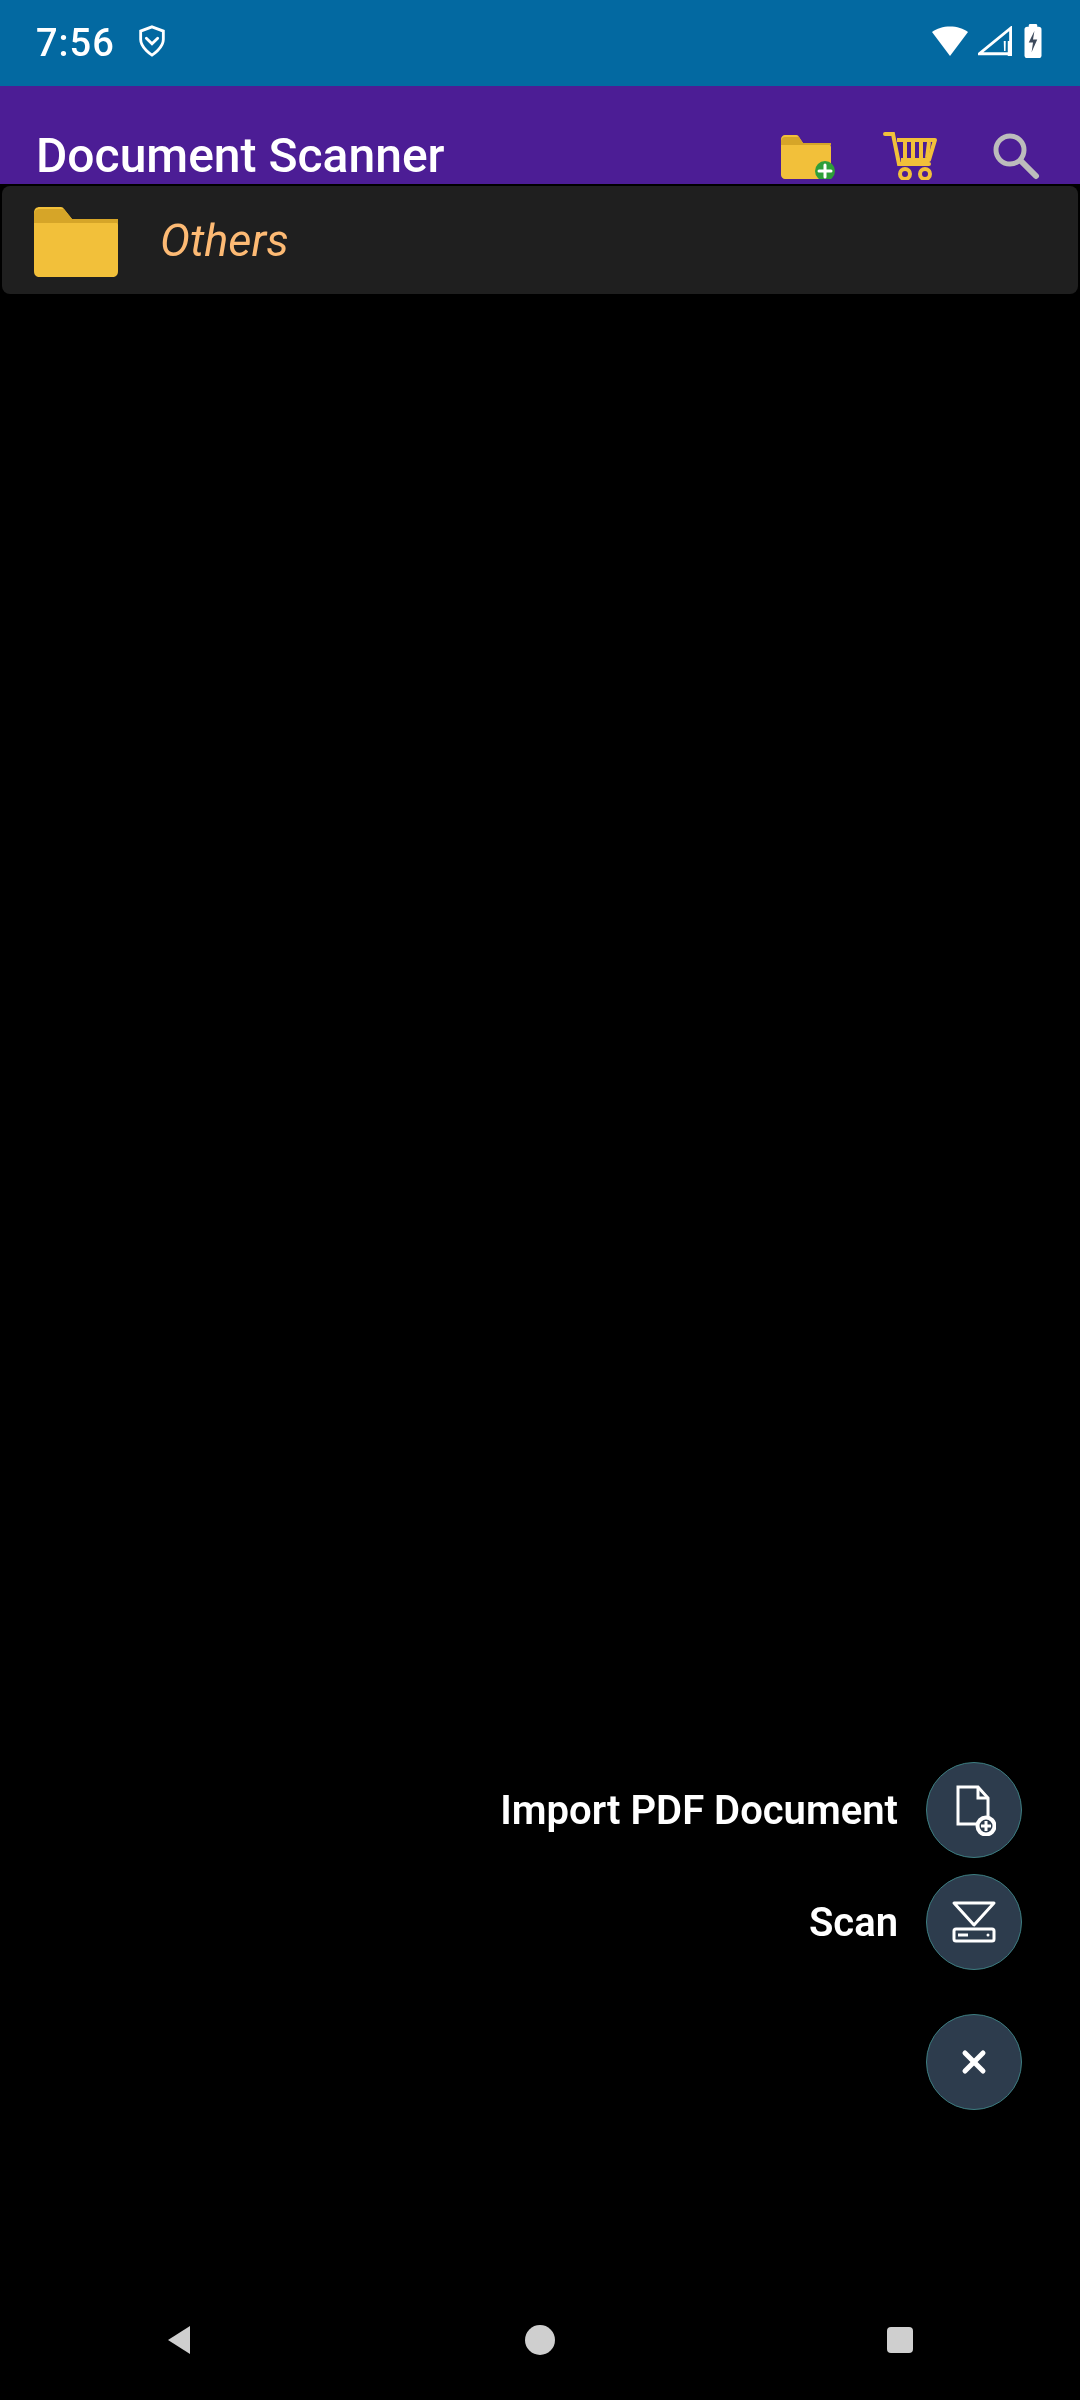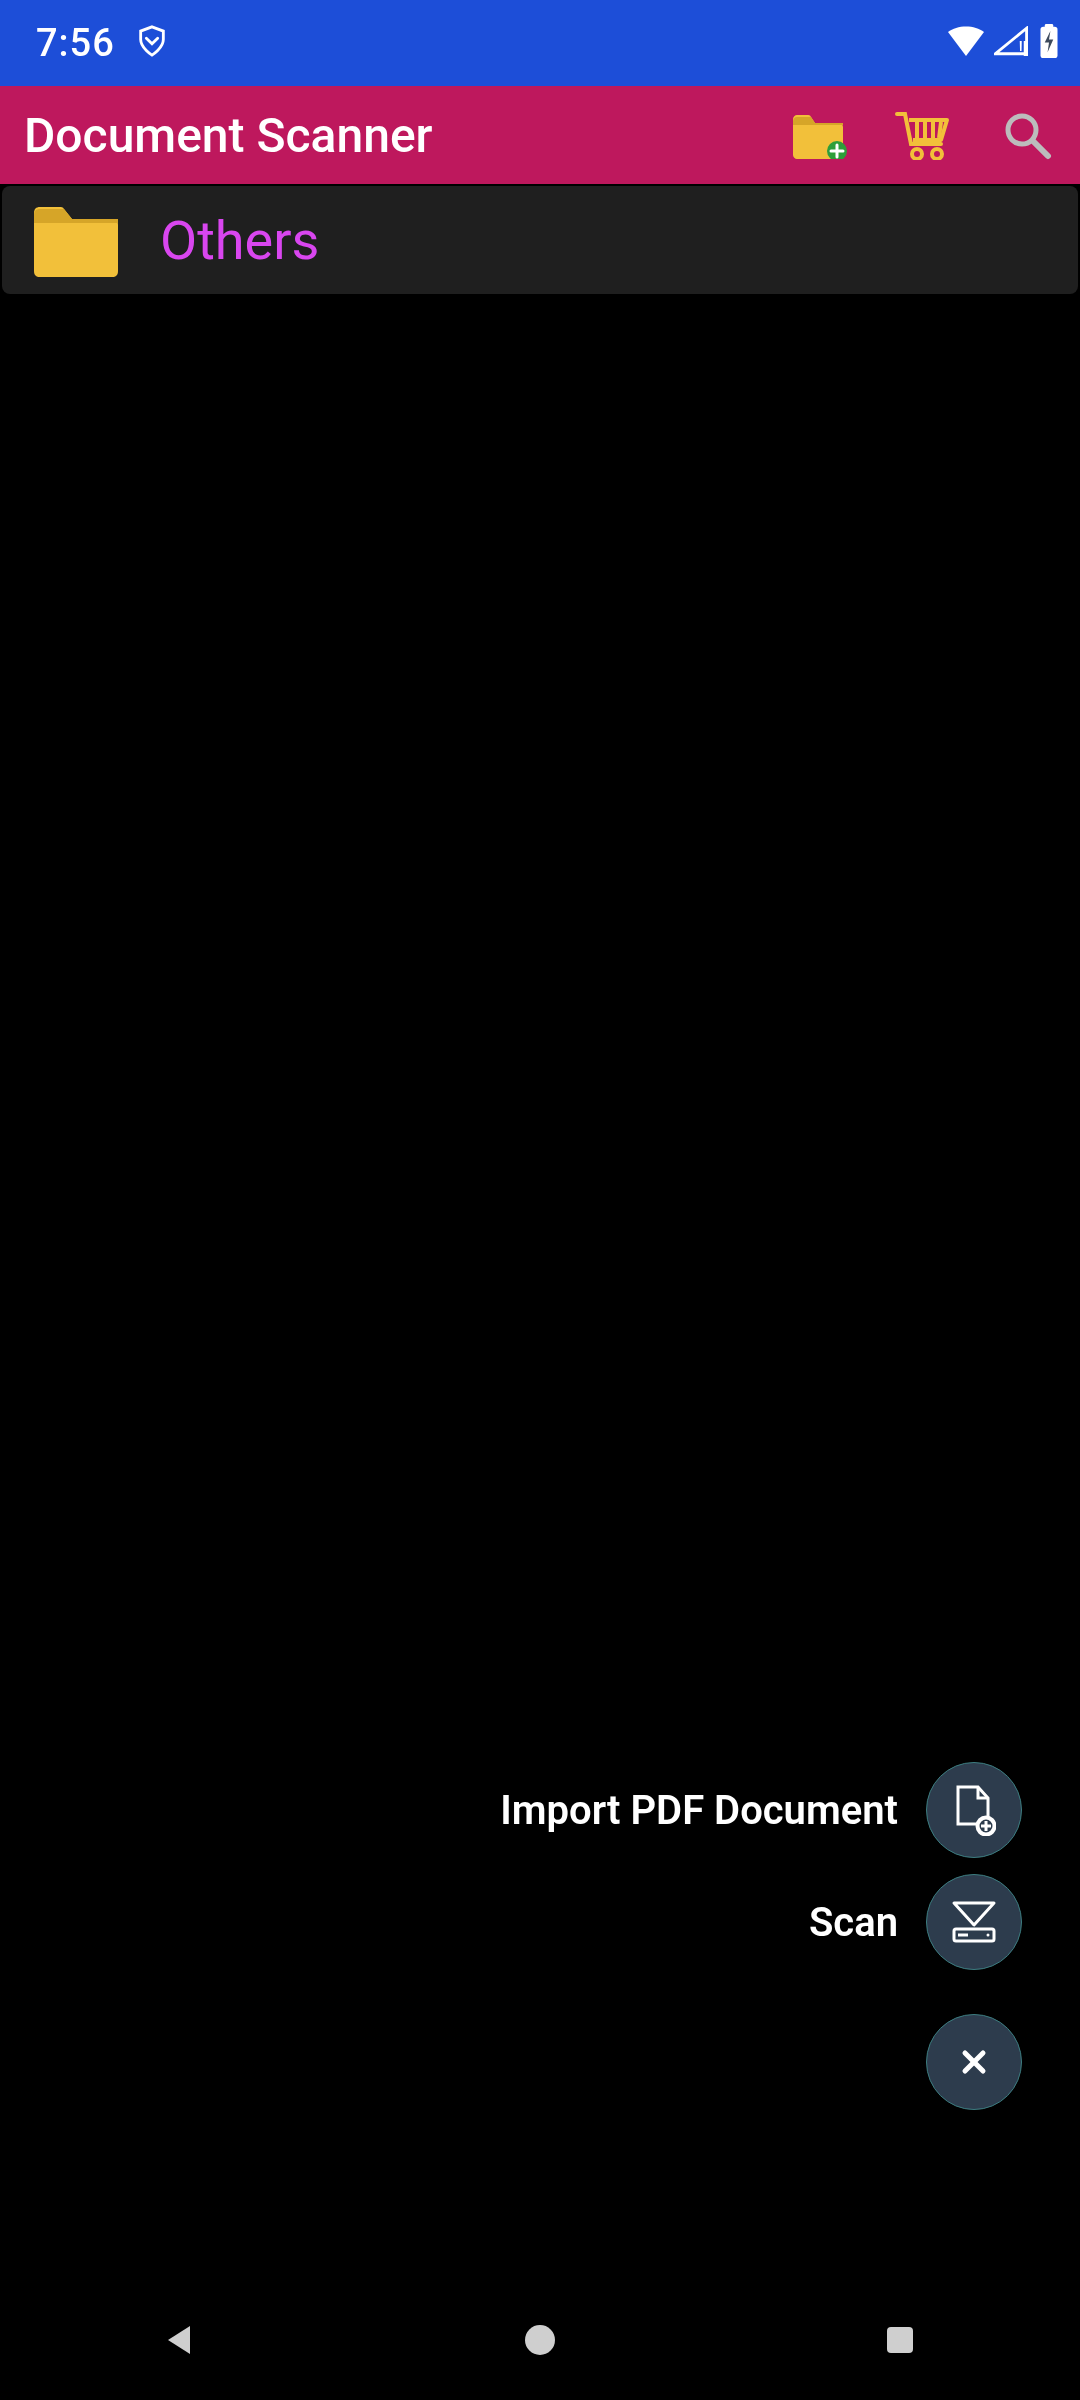--- a/index.html
+++ b/index.html
@@ -7,37 +7,37 @@
   body {
     background: #000;
     font-family: Roboto, "Segoe UI", Arial, sans-serif;
     color: #fff;
     position: relative;
   }
 
   
   .status-bar {
     height: 86px;
-    background: #1d4ed8;
+    background: #0369a1;
     display: flex;
     align-items: center;
     justify-content: space-between;
-    padding: 0 20px 0 36px;
+    padding: 0 36px 0 36px;
   }
   .status-left { display: flex; align-items: center; gap: 20px; }
   .status-time { font-size: 38px; font-weight: 500; letter-spacing: 1px; }
   .status-right { display: flex; align-items: center; gap: 10px; }
 
   
   .app-bar {
     height: 98px;
-    background: #be185d;
-    display: flex;
-    align-items: center;
-    padding: 0 24px;
+    background: #4c1d95;
+    display: flex;
+    align-items: flex-end;
+    padding: 0 36px;
   }
   .app-title { font-size: 48px; font-weight: 500; flex: 1; }
   .app-actions { display: flex; align-items: center; gap: 46px; }
   .action-btn { width: 58px; height: 58px; display:flex; align-items:center; justify-content:center; }
 
   
   .folder-list { padding: 0; }
   .folder-item {
     background: #1f1f1f;
     border-radius: 8px;
@@ -45,21 +45,21 @@
     height: 108px;
     display: flex;
     align-items: center;
     padding-left: 26px;
   }
   .folder-icon-wrap {
     width: 96px; height: 80px;
     display:flex; align-items:center; justify-content:center;
     margin-right: 36px;
   }
-  .folder-label { font-size: 54px; font-weight: 400; color:#d946ef; }
+  .folder-label { font-size: 45px; font-weight: 400; color:#fdba74;font-style:italic; }
 
   
   .fab-stack {
     position: absolute;
     right: 58px;
     bottom: 290px;
     display: flex;
     flex-direction: column;
     align-items: flex-end;
     gap: 16px;

